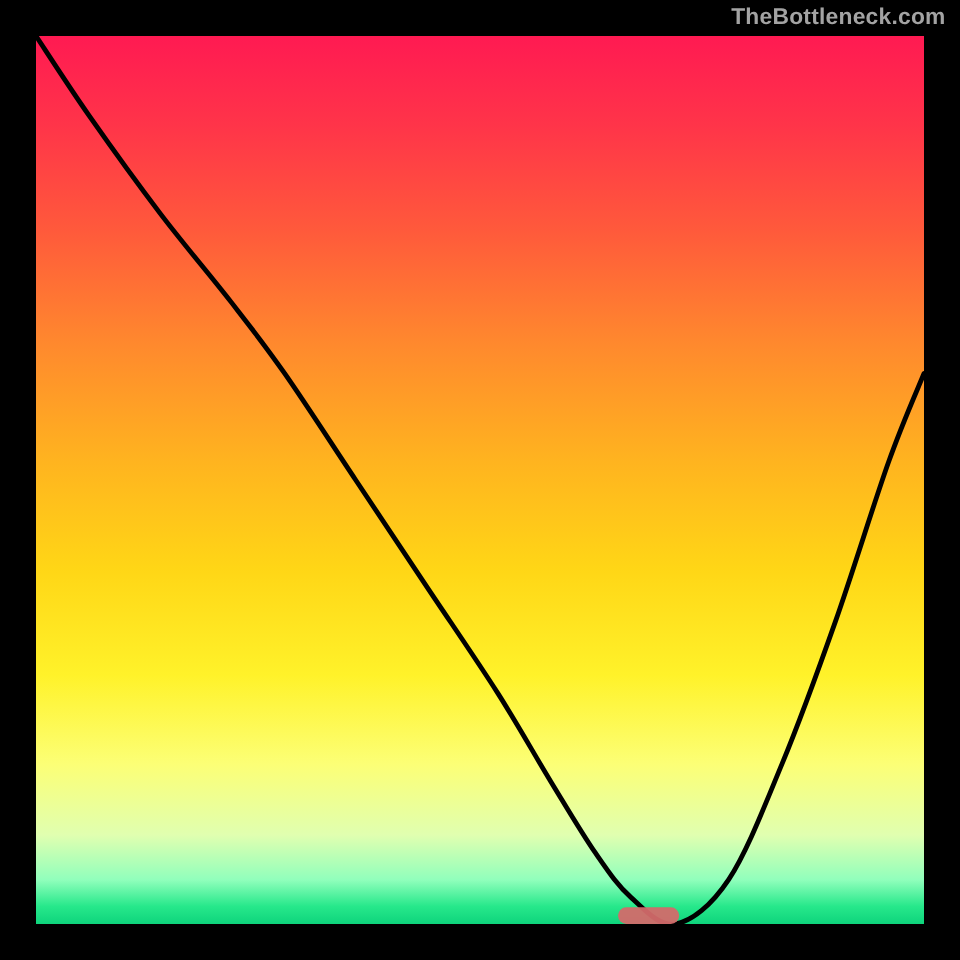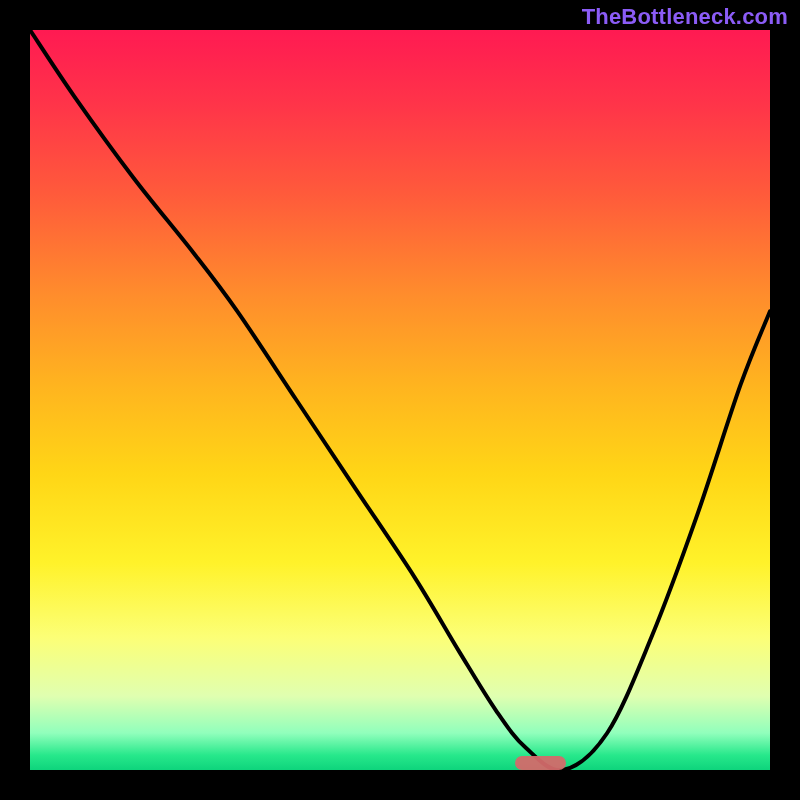--- a/index.html
+++ b/index.html
@@ -16,22 +16,22 @@
     left: 0;
     top: 0;
     width: 800px;
     height: 800px;
     background: #000;
   }
   .watermark {
     position: absolute;
     top: 4px;
     right: 12px;
-    color: #8b5cf6;
-    font-size: 22px;
+    color: #a3a3a3;
+    font-size: 19px;
     font-weight: bold;
     letter-spacing: 0.2px;
     z-index: 10;
   }
   .plot-area {
     position: absolute;
     left: 30px;
     top: 30px;
     width: 740px;
     height: 740px;

